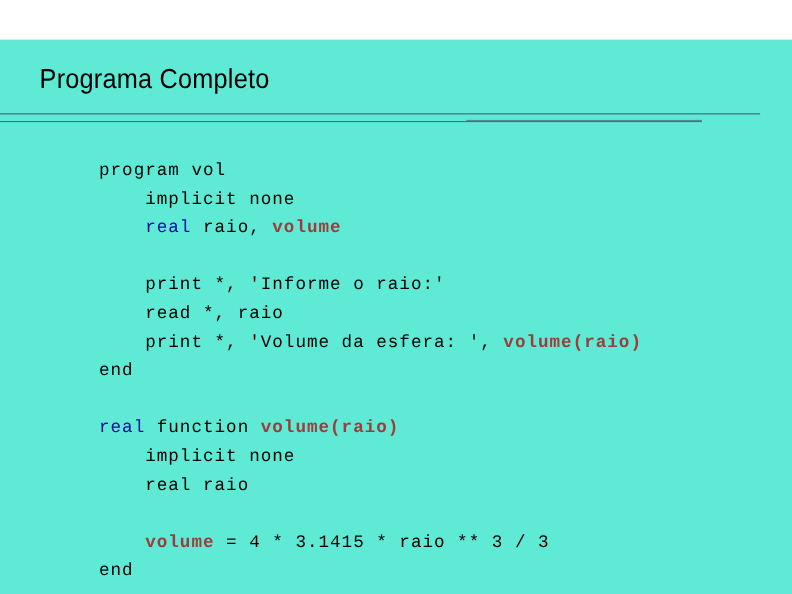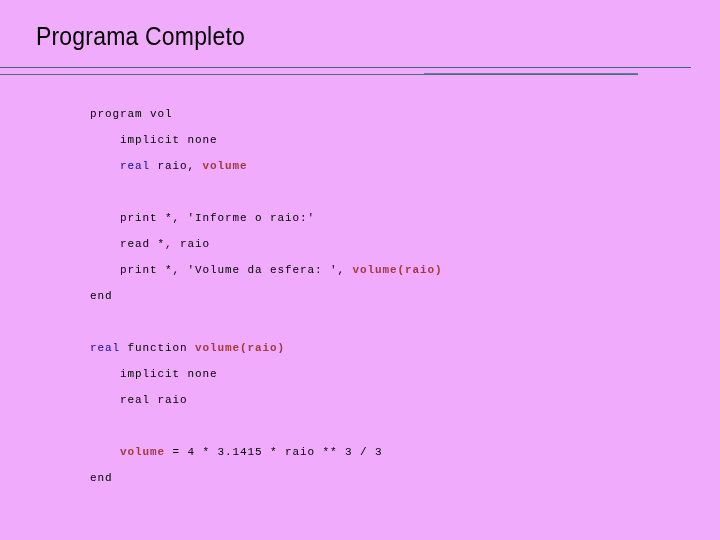--- a/index.html
+++ b/index.html
@@ -14,21 +14,22 @@
     position: relative;
     overflow: hidden;
     font-family: "Liberation Sans", sans-serif;
     -webkit-font-smoothing: antialiased;
   }
 
   
   .slide {
     position: absolute;
     inset: 0;
-    background: #f0abfc;
+    background: #5eead4;
+    margin-top: 36px;
   }
 
   
   .slide-title {
     position: absolute;
     left: 36px;
     top: 22px;
     font-family: "Liberation Sans Narrow", "Liberation Sans", sans-serif;
     font-size: 25px;
     font-weight: 400;
@@ -65,21 +66,21 @@
     border-top-color: #5c8495;
   }
 
   
   .code-block {
     position: absolute;
     left: 90px;
     top: 90px;
     width: 600px;
     font-family: "Liberation Mono", "DejaVu Sans Mono", monospace;
-    font-size: 11px;
+    font-size: 16px;
     line-height: 26px;
     color: #000000;
     white-space: pre;
     letter-spacing: 0.9px;
   }
   .code-line {
     min-height: 26px;
     white-space: pre;
   }
   .code-line.blank {

